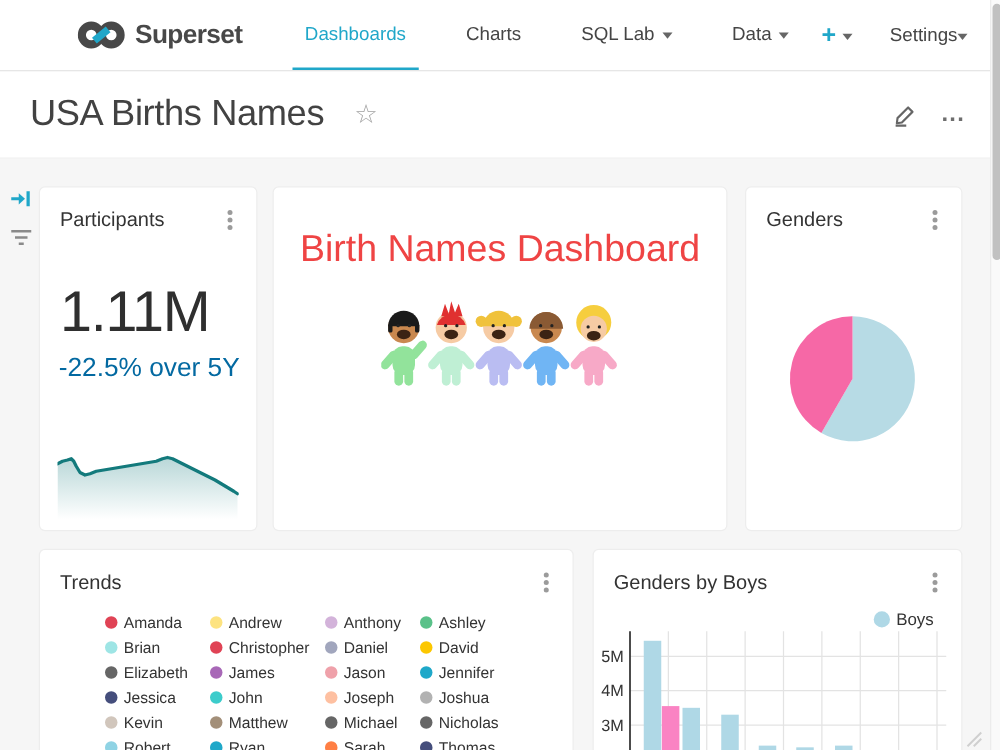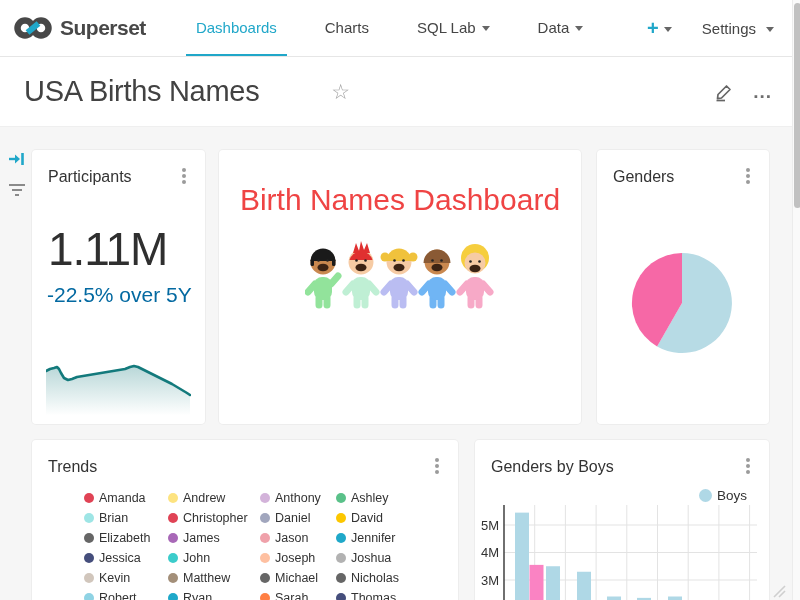--- a/index.html
+++ b/index.html
@@ -1,36 +1,36 @@
 <!DOCTYPE html>
 <html><head>
 <meta charset="utf-8">
 <style>
   * { box-sizing: border-box; margin: 0; padding: 0; }
   html,body { width:800px; height:600px; overflow:hidden; }
   body { font-family:"Liberation Sans", sans-serif; background:#F6F6F6; position:relative; color:#333; }
 
   
   .navbar { position:absolute; left:0; top:0; width:800px; height:57px; background:#fff;
-            border-bottom:1px solid #E6E6E6; display:flex; align-items:stretch; z-index:5; }
+            border-bottom:1px solid #E6E6E6; display:flex; align-items:stretch; z-index:5;padding-left:48px; }
   .brand { display:flex; align-items:center; gap:8px; padding:0 14px 0 14px; }
   .brand-text { font-size:21px; font-weight:bold; color:#484848; letter-spacing:-0.5px; }
   .nav-items { display:flex; list-style:none; align-items:stretch; margin-left:12px; }
   .nav-item { display:flex; align-items:center; gap:6px; padding:0 10px; margin:0 14px; font-size:15px;
               color:#454545; cursor:pointer; border-bottom:2px solid transparent; }
   .nav-item.active { color:#20A7C9; border-bottom-color:#20A7C9; }
   .nav-right { margin-left:auto; display:flex; align-items:center; gap:8px; padding-right:26px; }
   .plus-btn { color:#20A7C9; font-size:20px; font-weight:bold; display:flex; align-items:center; gap:5px; cursor:pointer; }
-  .settings { font-size:15px; color:#454545; display:flex; align-items:center; gap:10px; margin-left:22px; cursor:pointer; }
+  .settings { font-size:15px; color:#454545; display:flex; align-items:center; gap:0; margin-left:22px; cursor:pointer; }
   .caret { width:0; height:0; border-left:4px solid transparent; border-right:4px solid transparent;
            border-top:5px solid #666; display:inline-block; margin-top:2px; }
 
   
   .titlebar { position:absolute; left:0; top:57px; width:800px; height:70px; background:#fff;
-              border-bottom:1px solid #EFEFEF; display:flex; align-items:center; padding:0 28px 0 24px; z-index:4;gap:48px; }
+              border-bottom:1px solid #EFEFEF; display:flex; align-items:center; padding:0 28px 0 24px; z-index:4; }
   .dash-title { font-size:29px; font-weight:400; color:#424242; letter-spacing:-0.3px; }
   .badge { margin-left:16px; font-size:13px; color:#666; background:#F4F4F4; border:1px solid #DCDCDC;
            border-radius:12px; padding:4px 12px; cursor:pointer; }
   .star { margin-left:24px; font-size:21px; color:#A2A2A2; cursor:pointer; }
   .title-actions { margin-left:auto; display:flex; align-items:center; gap:18px; }
   .dots-h { color:#6E6E6E; font-size:19px; letter-spacing:1px; font-weight:bold; cursor:pointer; line-height:10px; }
 
   
   .card { position:absolute; background:#fff; border-radius:4px; box-shadow:0 0 0 1px rgba(0,0,0,0.035); }
   .card-header { position:absolute; left:16px; top:18px; right:14px; display:flex; align-items:center; }

